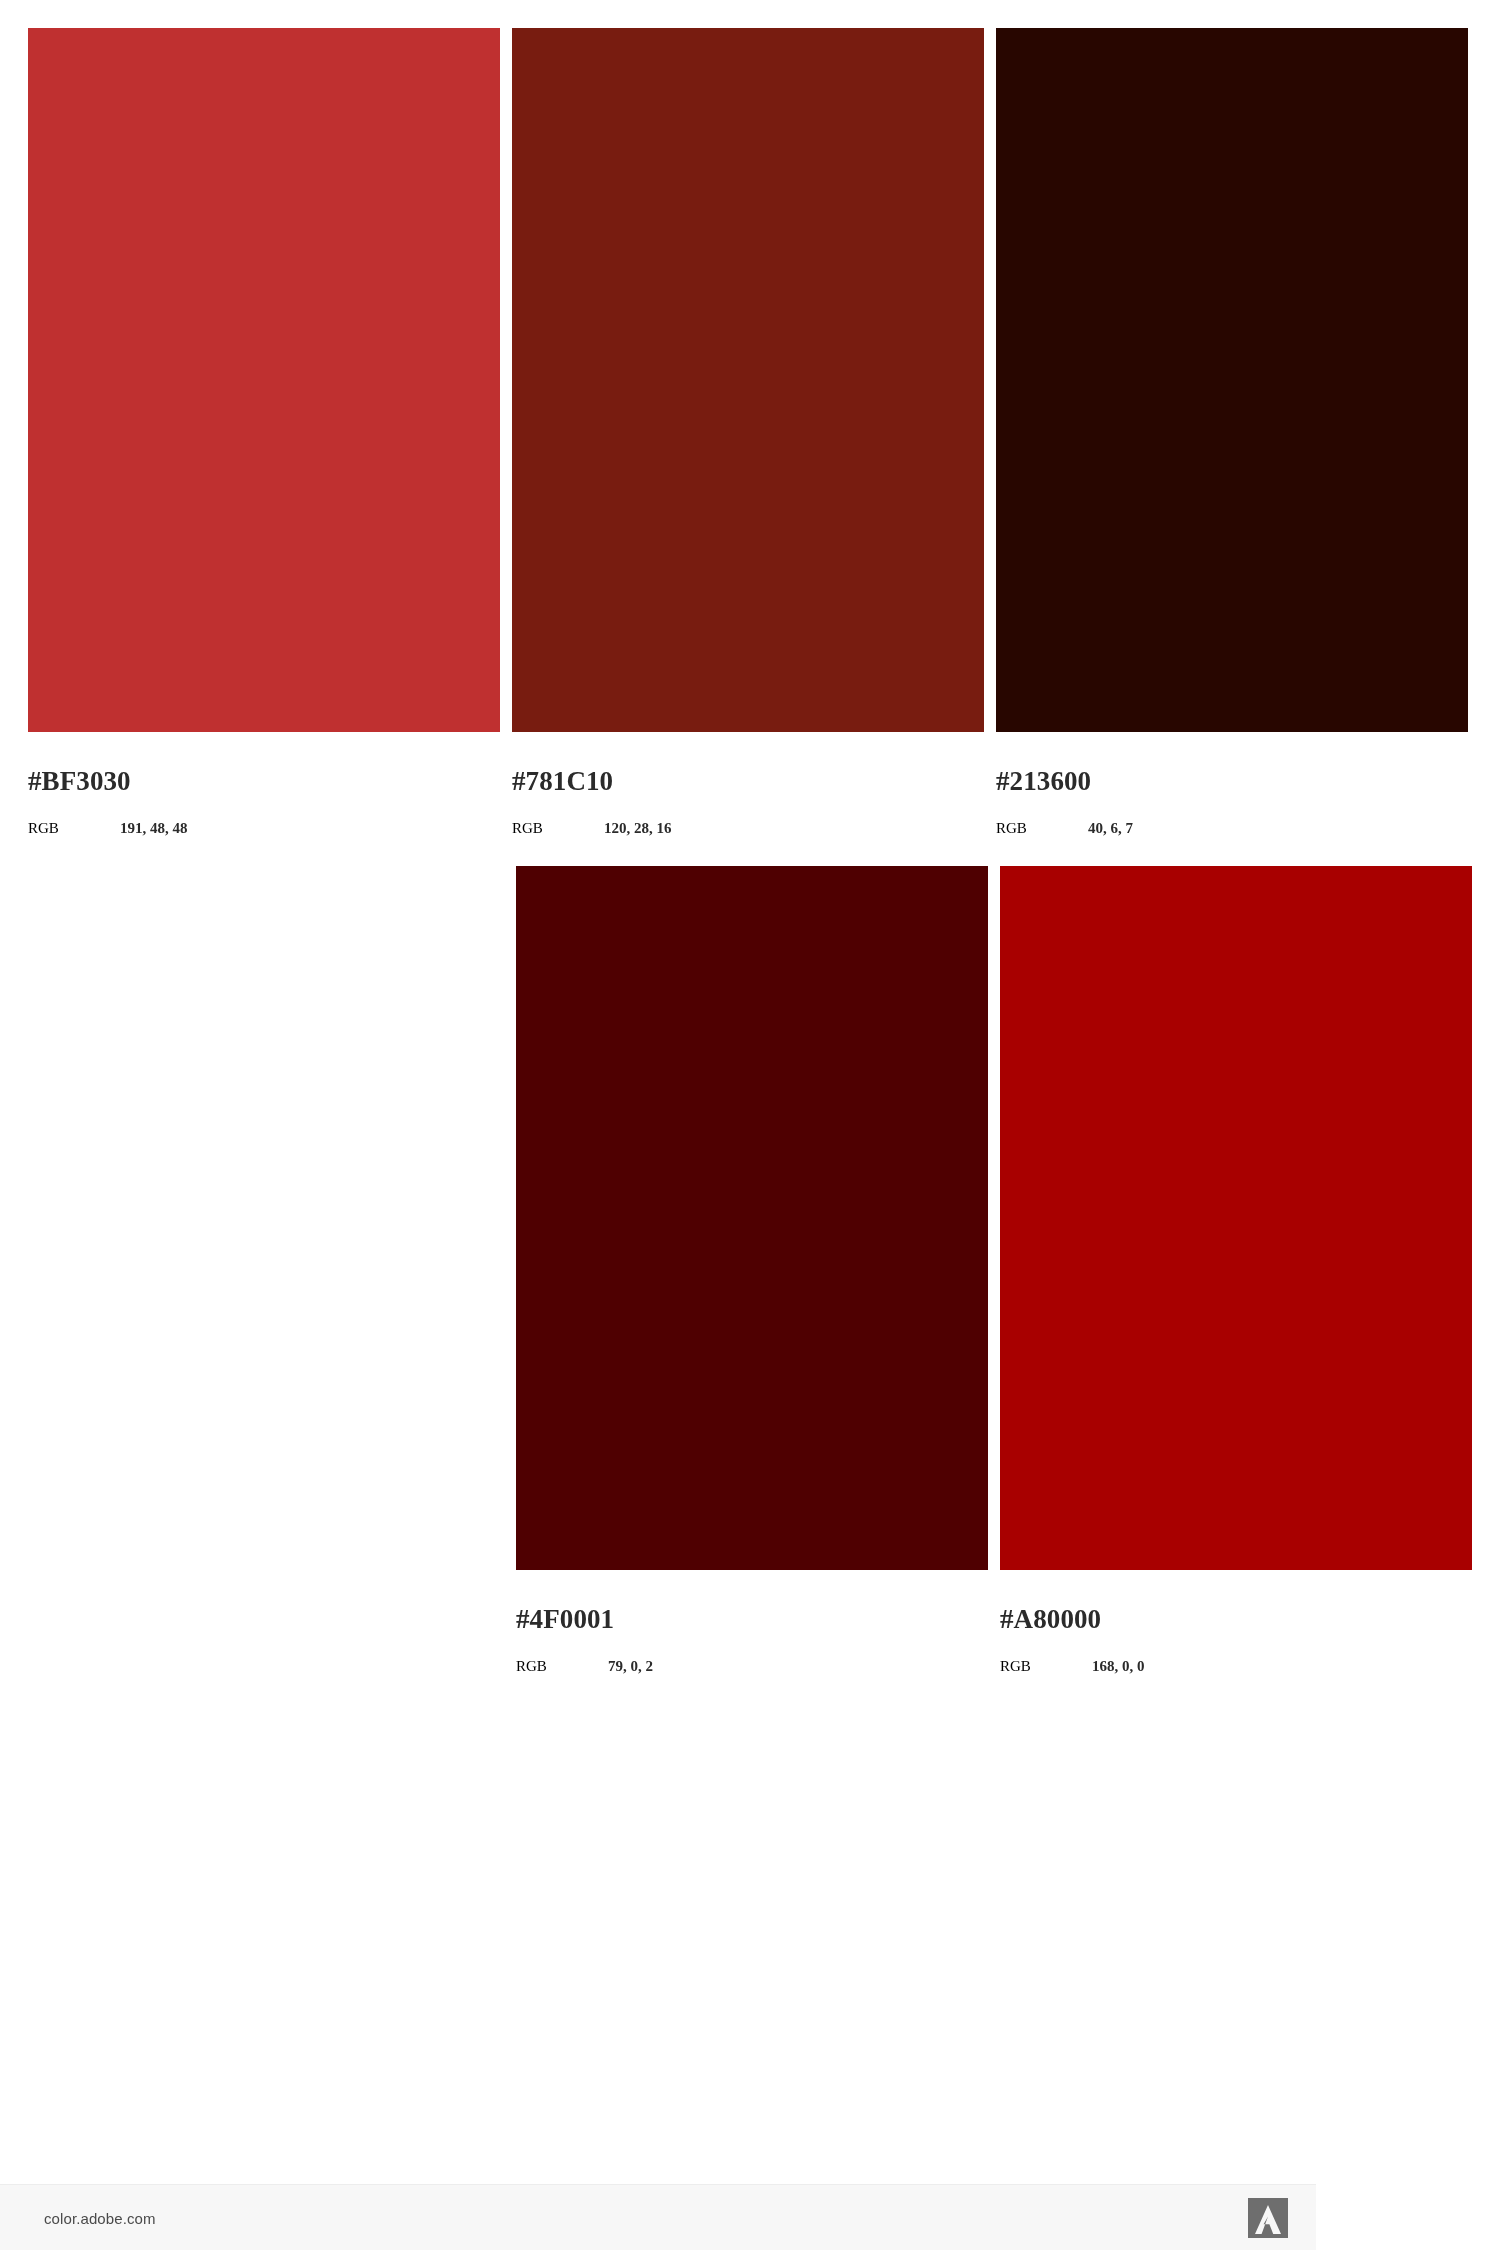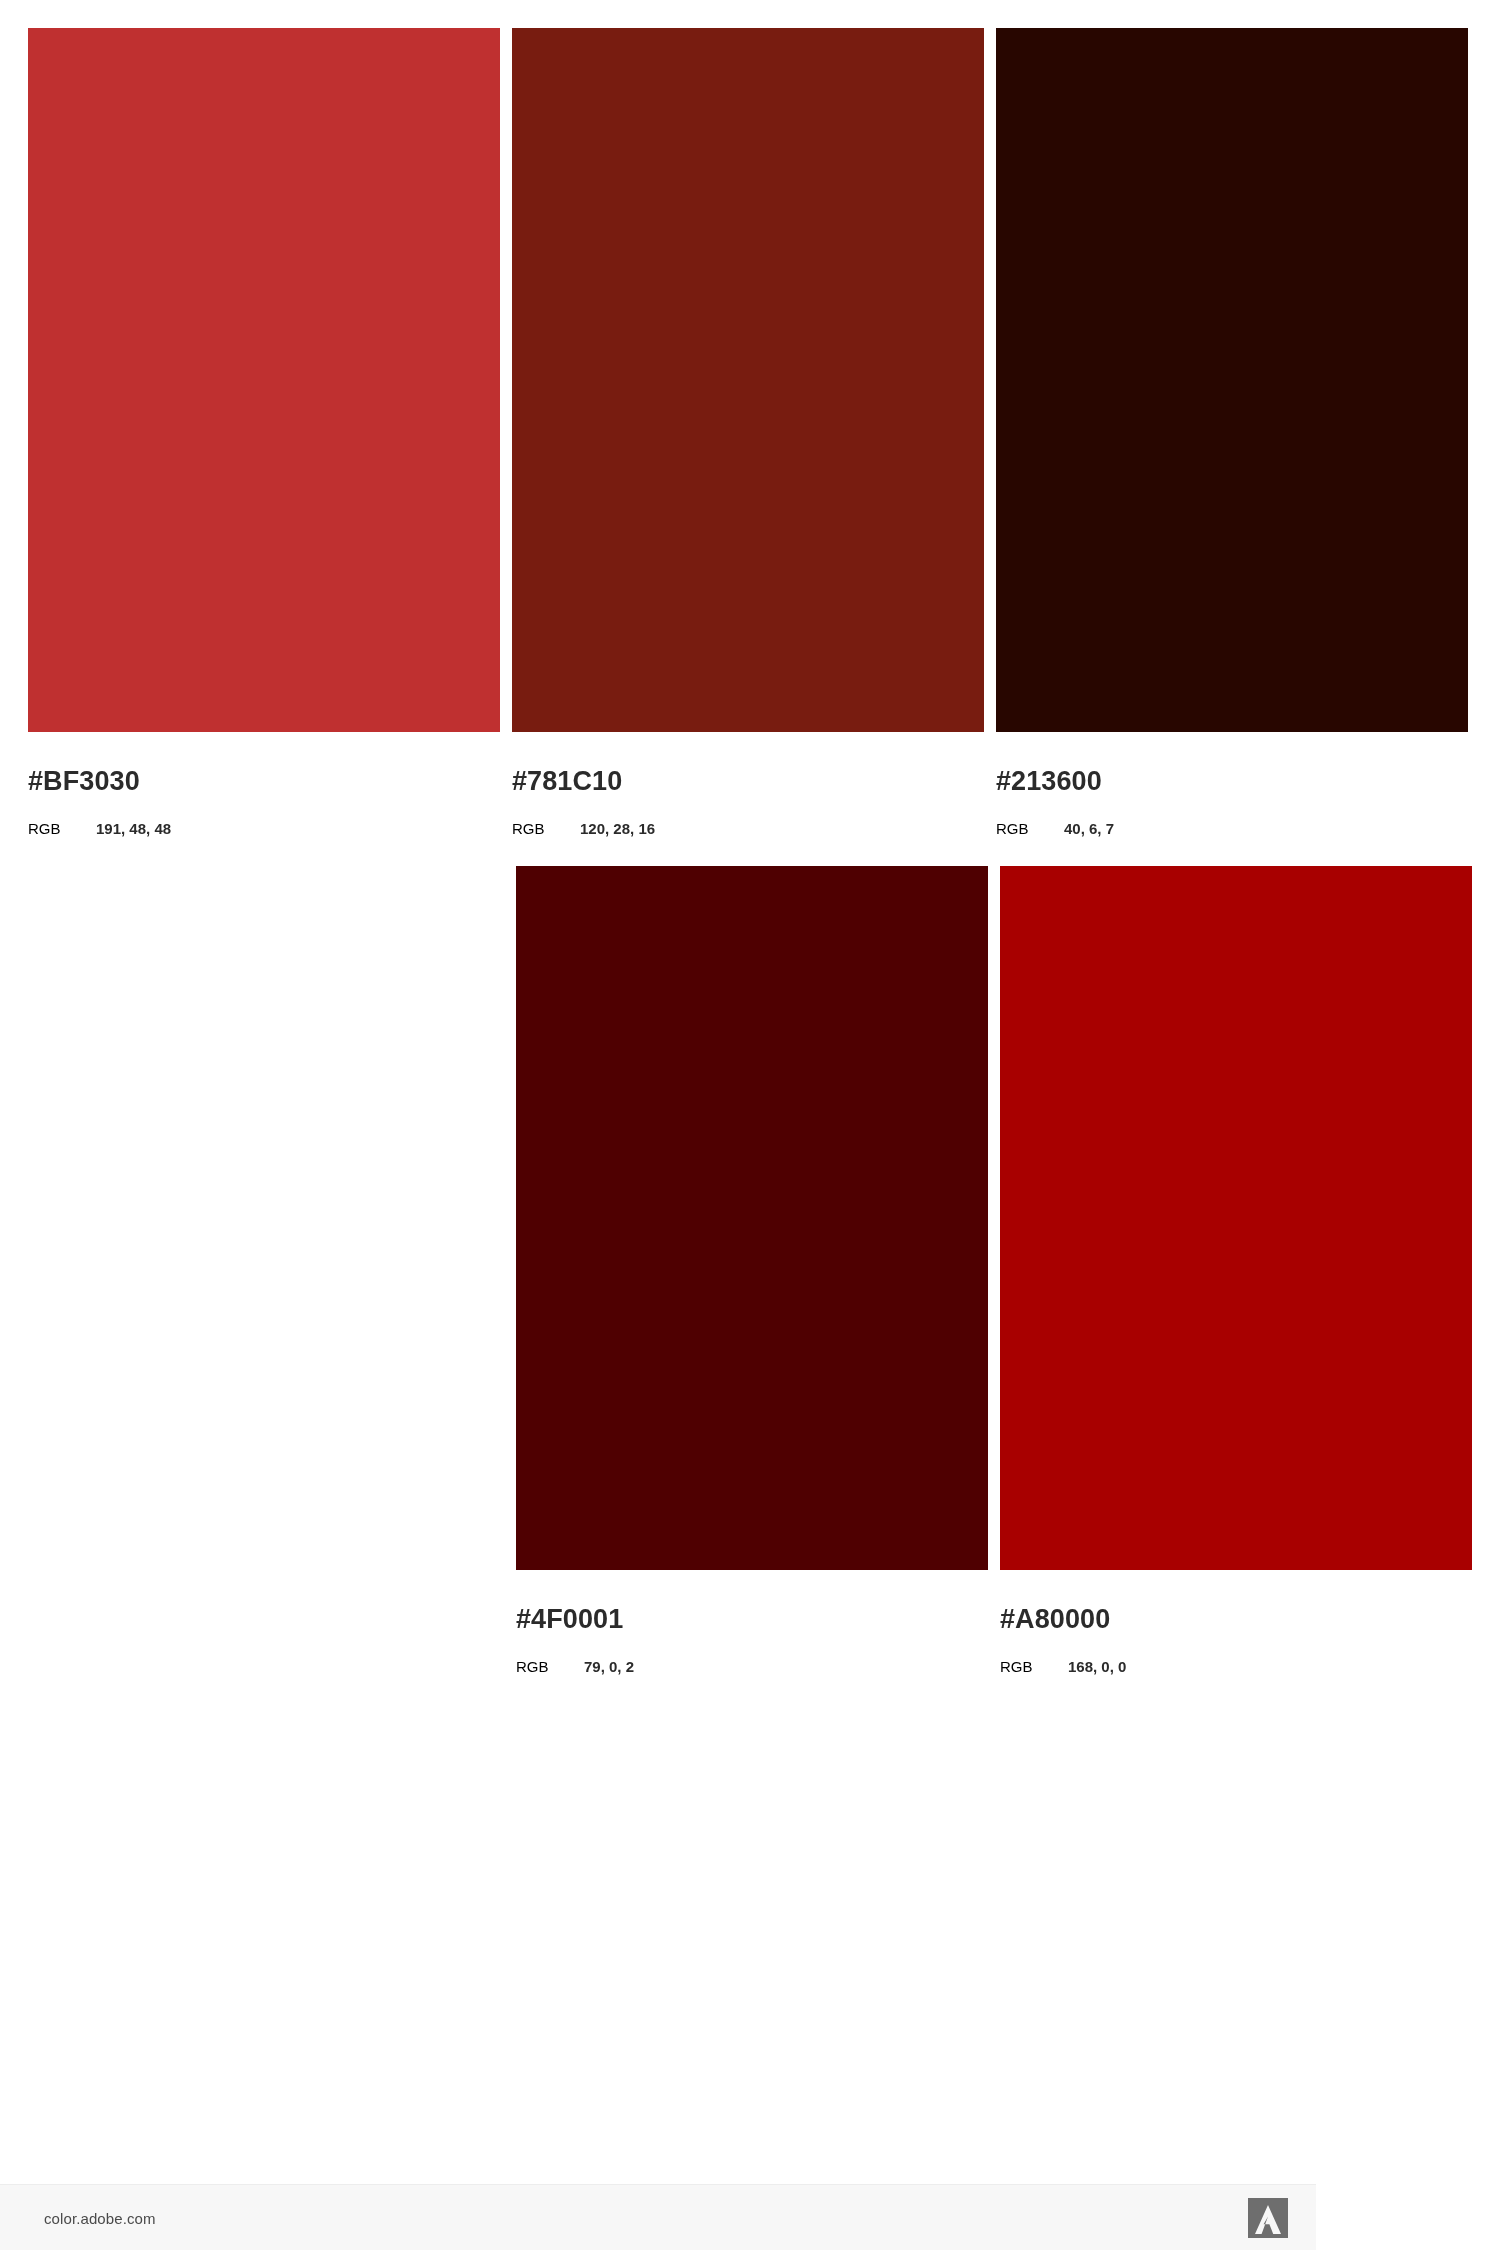--- a/index.html
+++ b/index.html
@@ -21,20 +21,21 @@
     width: 1500px;
     height: 2250px;
     background: #ffffff;
   }
 
   .swatch-area {
     position: absolute;
     left: 28px;
     top: 28px;
     width: 1444px;
+    font-family: Liberation Serif, serif;
   }
 
   .swatch-row {
     display: flex;
     gap: 12px;
     margin-bottom: 0;
   }
   .swatch-row.row-2 {
     margin-top: 30px;
     justify-content: flex-end;
@@ -78,20 +79,21 @@
     font-weight: 400;
     color: #000000;
     width: 68px;
     flex: 0 0 68px;
   }
 
   .rgb-value {
     font-size: 15px;
     font-weight: 700;
     color: #2b2b2b;
+    margin-left: 24px;
   }
 
   .footer-bar {
     position: absolute;
     left: 0;
     bottom: 0;
     width: 1316px;
     height: 65px;
     background: #f7f7f7;
     border-top: 1px solid #ededed;

